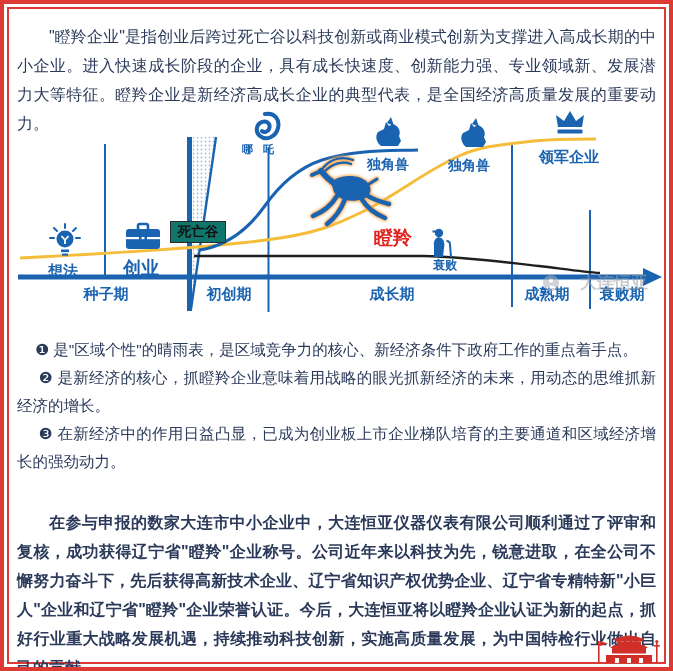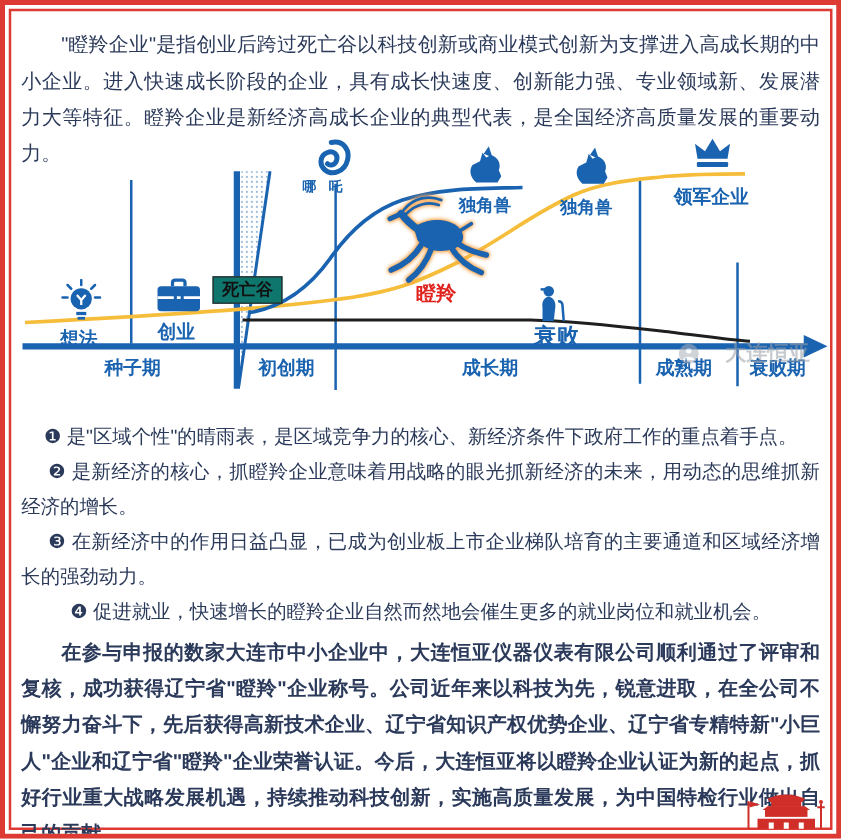--- a/index.html
+++ b/index.html
@@ -25,21 +25,21 @@
   
   .diagram{position:absolute;inset:0;pointer-events:none;}
   .curves{position:absolute;left:0;top:0;}
   .dlabel{position:absolute;transform:translateX(-50%);color:#1a63b0;font-weight:bold;white-space:nowrap;}
   .stage{font-size:15px;top:281px;font-family:Liberation Mono, monospace;}
   .valley-box{
     position:absolute;left:166px;top:179px;width:54px;height:20px;background:#0f766e;
     border:1.5px solid #2a2a2a;color:#111;font-size:13.5px;font-weight:bold;
     display:flex;align-items:center;justify-content:center;white-space:nowrap;margin-top:38px;
   }
-  .gazelle-label{color:#e0231e;font-size:16px;}
+  .gazelle-label{color:#e0231e;font-size:19px;margin-left:44px;}
   .nezha-label{letter-spacing:10px;margin-left:-5px;}
   .icon{position:absolute;}
   .gazelle-icon-wrap{filter:drop-shadow(0 0 1.5px #f7a64f) drop-shadow(0 0 1px #f7a64f);}
   .watermark{
     position:absolute;left:538px;top:267px;display:flex;align-items:center;gap:20px;
     color:#9aa0a8;opacity:.55;font-size:17px;font-weight:bold;white-space:nowrap;
   }
   .footer-emblem{position:absolute;left:592px;top:627px;}
 </style>
 </head>
@@ -138,26 +138,26 @@
     </svg>
 
     <svg class="icon" style="left:550px;top:106px" width="32" height="27" viewBox="0 0 32 27">
       <path d="M4 17 L2 5 L10 11 L16 1 L22 11 L30 5 L28 17 Z" fill="#1a63b0"></path>
       <rect x="3.5" y="19.5" width="25" height="4" rx="1" fill="#1a63b0"></rect>
     </svg>
 
     <div class="valley-box">死亡谷</div>
 
     <div class="dlabel" style="left:59px;top:258px;font-size:15px">想法</div>
-    <div class="dlabel" style="left:137px;top:252px;font-size:15px">创业</div>
+    <div class="dlabel" style="left:137px;top:252px;font-size:18px">创业</div>
     <div class="dlabel nezha-label" style="left:264px;top:138px;font-size:11px">哪吒</div>
     <div class="dlabel" style="left:384px;top:152px;font-size:14px">独角兽</div>
     <div class="dlabel" style="left:465px;top:153px;font-size:14px">独角兽</div>
     <div class="dlabel gazelle-label" style="left:345px;top:221px">瞪羚</div>
-    <div class="dlabel" style="left:441px;top:253px;font-size:18px">衰败</div>
+    <div class="dlabel" style="left:441px;top:253px;font-size:12px">衰败</div>
     <div class="dlabel" style="left:565px;top:144px;font-size:15px">领军企业</div>
 
     <div class="dlabel stage" style="left:102px">种子期</div>
     <div class="dlabel stage" style="left:225px">初创期</div>
     <div class="dlabel stage" style="left:388px">成长期</div>
     <div class="dlabel stage" style="left:543px">成熟期</div>
     <div class="dlabel stage" style="left:618px">衰败期</div>
 
     <div class="watermark">
       <svg width="18" height="18" viewBox="0 0 18 18">
@@ -166,21 +166,20 @@
         <path d="M4.5 14 C5 10.5 13 10.5 13.5 14 Z" fill="#fff"></path>
       </svg>
       <span>大连恒亚</span>
     </div>
   </div>
 
   <div class="bullets">
     <p class="b-center">❶ 是"区域个性"的晴雨表，是区域竞争力的核心、新经济条件下政府工作的重点着手点。</p>
     <p class="b-indent">❷ 是新经济的核心，抓瞪羚企业意味着用战略的眼光抓新经济的未来，用动态的思维抓新经济的增长。</p>
     <p class="b-indent">❸ 在新经济中的作用日益凸显，已成为创业板上市企业梯队培育的主要通道和区域经济增长的强劲动力。</p>
-    <p class="b-center">❹ 促进就业，快速增长的瞪羚企业自然而然地会催生更多的就业岗位和就业机会。</p>
   </div>
 
   <p class="closing">在参与申报的数家大连市中小企业中，大连恒亚仪器仪表有限公司顺利通过了评审和复核，成功获得辽宁省"瞪羚"企业称号。公司近年来以科技为先，锐意进取，在全公司不懈努力奋斗下，先后获得高新技术企业、辽宁省知识产权优势企业、辽宁省专精特新"小巨人"企业和辽宁省"瞪羚"企业荣誉认证。今后，大连恒亚将以瞪羚企业认证为新的起点，抓好行业重大战略发展机遇，持续推动科技创新，实施高质量发展，为中国特检行业做出自己的贡献。</p>
 
   <svg class="footer-emblem" width="66" height="34" viewBox="0 0 66 34">
     <g fill="#cf2f28">
       <rect x="2" y="10" width="1.6" height="22"></rect>
       <polygon points="3.6,10 12,12.5 3.6,15"></polygon>
       <path d="M18 8 Q33 1 48 8 L46 10.5 L20 10.5 Z"></path>
       <rect x="21" y="10.5" width="24" height="4"></rect>

